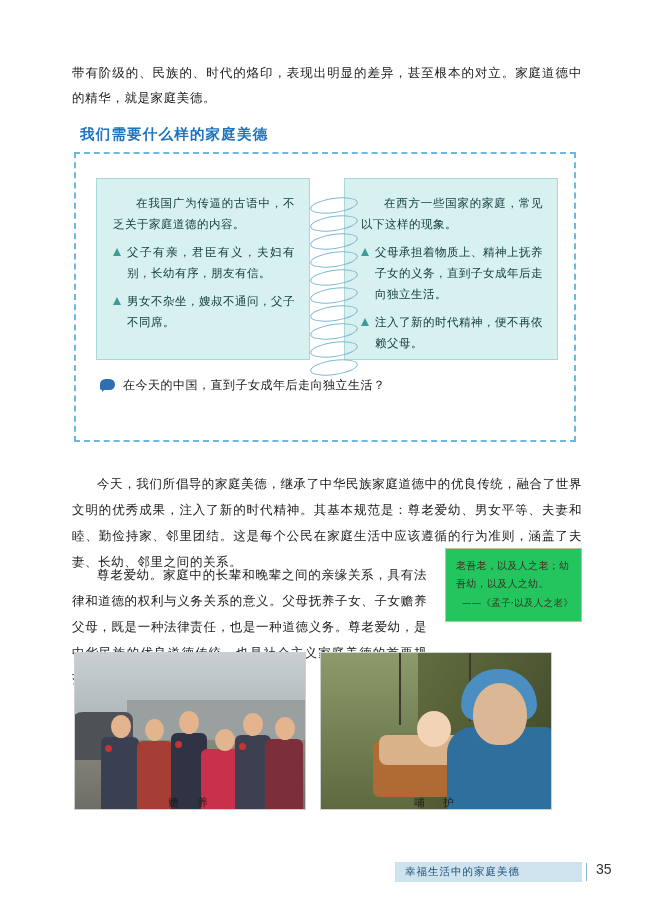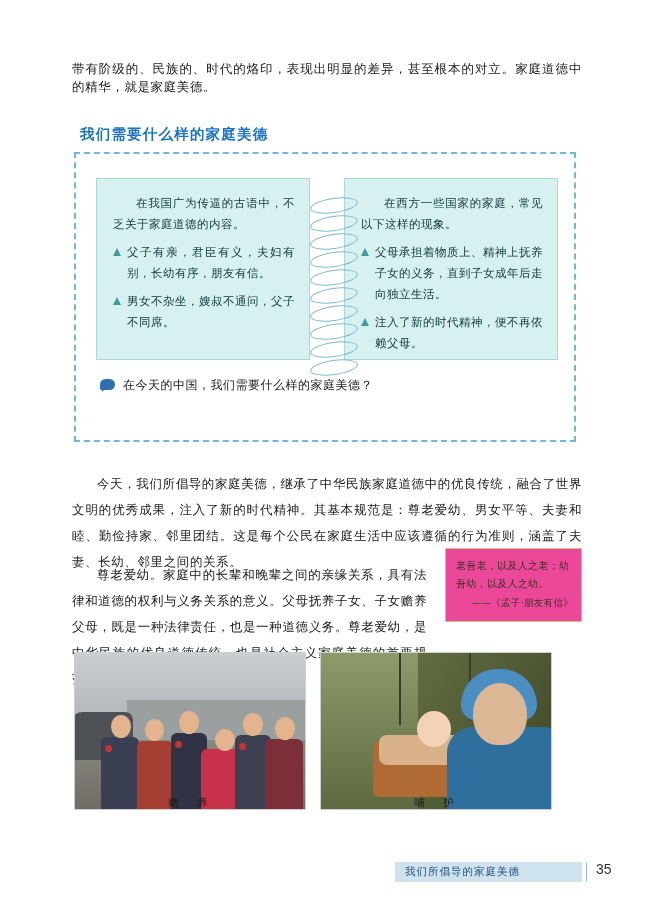--- a/index.html
+++ b/index.html
@@ -21,21 +21,21 @@
     height: 919px;
   }
 
   
   .intro {
     position: absolute;
     left: 72px;
     top: 60px;
     width: 510px;
     font-size: 12.5px;
-    line-height: 18px;
+    line-height: 25px;
     color: #1a1a1a;
     letter-spacing: 0.6px;
     text-align: justify;
   }
 
   
   .section-heading {
     position: absolute;
     left: 80px;
     top: 125px;
@@ -174,21 +174,21 @@
   #para1 { left: 72px; top: 455px; width: 510px; margin-top: 16px; }
   #para2 { left: 72px; top: 562px; width: 355px; }
 
   
   .quote-card {
     position: absolute;
     left: 445px;
     top: 548px;
     width: 137px;
     height: 74px;
-    background: #ec4899;
+    background: #22c55e;
     border: 1px solid #cbbf8e;
     box-sizing: border-box;
     padding: 8px 8px 6px 10px;
   }
   .quote-card .qt {
     font-size: 10px;
     line-height: 18px;
     color: #3b3122;
     letter-spacing: 0.3px;
   }
@@ -320,31 +320,31 @@
         <div class="ring" style="top:166px"></div>
       </div>
     </div>
 
     <div class="questions">
       <div class="question-row">
         <span class="q-icon">
             <span class="bub"></span>
             <span class="tail"></span>
           </span>
-        <span class="q-text">在今天的中国，我们需要什么样的家庭美德？</span>
+        <span class="q-text">在今天的中国，直到子女成年后走向独立生活？</span>
       </div>
     </div>
   </div>
 
   <div class="body-para" id="para1">今天，我们所倡导的家庭美德，继承了中华民族家庭道德中的优良传统，融合了世界文明的优秀成果，注入了新的时代精神。其基本规范是：尊老爱幼、男女平等、夫妻和睦、勤俭持家、邻里团结。这是每个公民在家庭生活中应该遵循的行为准则，涵盖了夫妻、长幼、邻里之间的关系。</div>
   <div class="body-para" id="para2">尊老爱幼。家庭中的长辈和晚辈之间的亲缘关系，具有法律和道德的权利与义务关系的意义。父母抚养子女、子女赡养父母，既是一种法律责任，也是一种道德义务。尊老爱幼，是中华民族的优良道德传统，也是社会主义家庭美德的首要规范。</div>
 
   <div class="quote-card">
     <div class="qt">老吾老，以及人之老；幼吾幼，以及人之幼。</div>
-    <div class="src">——《孟子·朋友有信》</div>
+    <div class="src">——《孟子·以及人之老》</div>
   </div>
 
   <div class="photo" id="photo-left">
     <div class="scene">
       <div class="lp-sky"></div>
       <div class="lp-ground"></div>
       <div class="lp-wall"></div>
       <div class="lp-car"></div>
 
       <div class="p-body" style="left:26px; top:84px; width:38px; height:74px; background:#3a3f52;"></div>
@@ -382,17 +382,17 @@
       <div class="rp-body"></div>
       <div class="rp-scarf"></div>
       <div class="rp-woman-head"></div>
     </div>
   </div>
 
   <div class="caption" id="cap-left">赡　养</div>
   <div class="caption" id="cap-right">哺　护</div>
 
   <div class="footer-bar"></div>
-  <div class="footer-text">我们所倡导的家庭美德</div>
+  <div class="footer-text">幸福生活中的家庭美德</div>
   <div class="footer-rule"></div>
   <div class="page-number">35</div>
 
 </div>
 
 </body></html>

